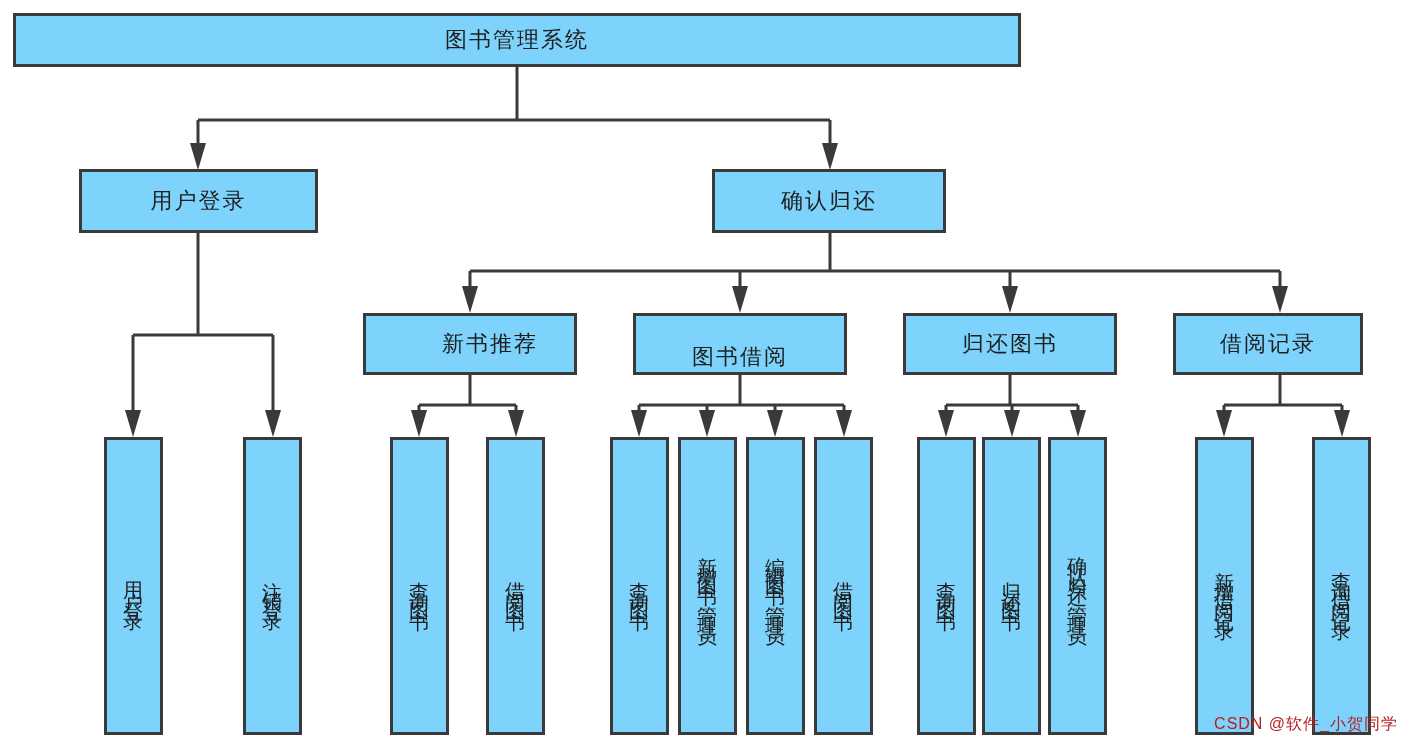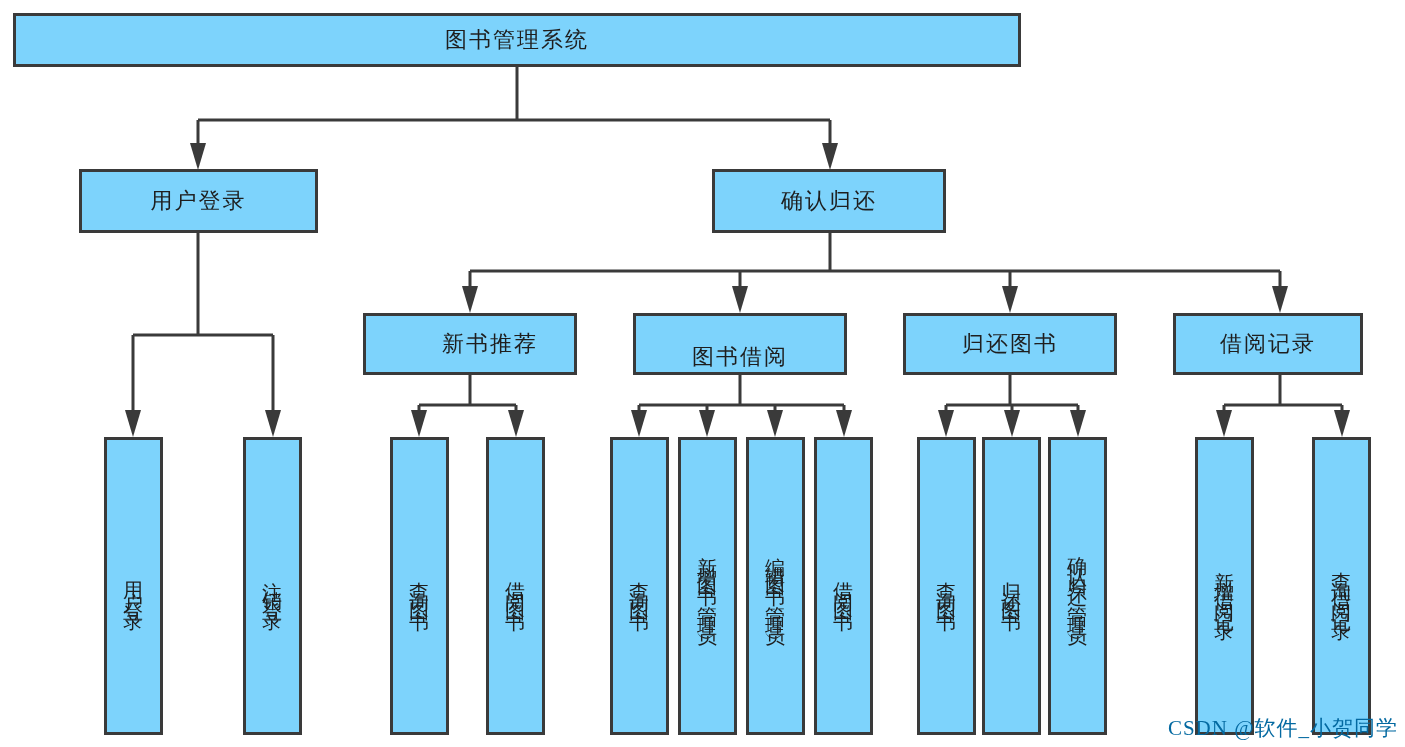--- a/index.html
+++ b/index.html
@@ -32,25 +32,24 @@
     font-size:20px;
     line-height:1.1;
     letter-spacing:10px;
     white-space:nowrap;
   }
   #watermark{
     position:absolute;
     right:7px;
     top:714px;
     z-index:3;
-    font-size:21px;
+    font-size:16px;
     letter-spacing:1px;
-    color:#0369a1;
+    color:#b91c1c;
     white-space:nowrap;
-    font-family:Liberation Serif, serif;
   }
 </style>
 </head>
 <body>
 
 <div id="stage">
 
   <svg id="connectors" width="1405" height="747" viewBox="0 0 1405 747">
 
     <path fill="none" stroke="#3a3a3a" stroke-width="3" d="

